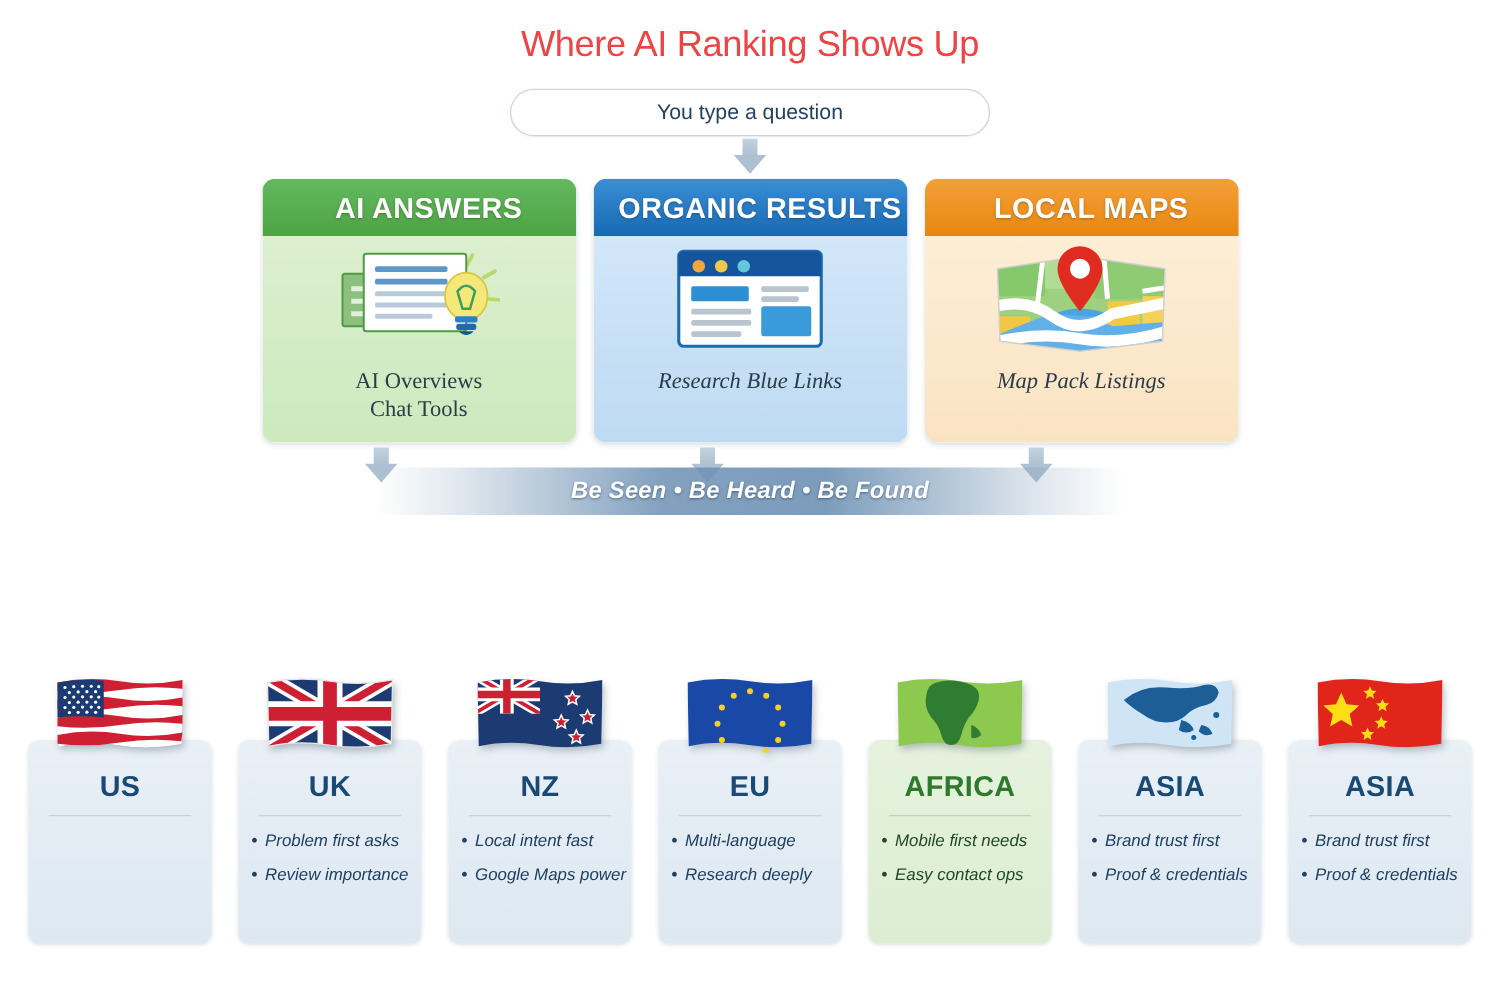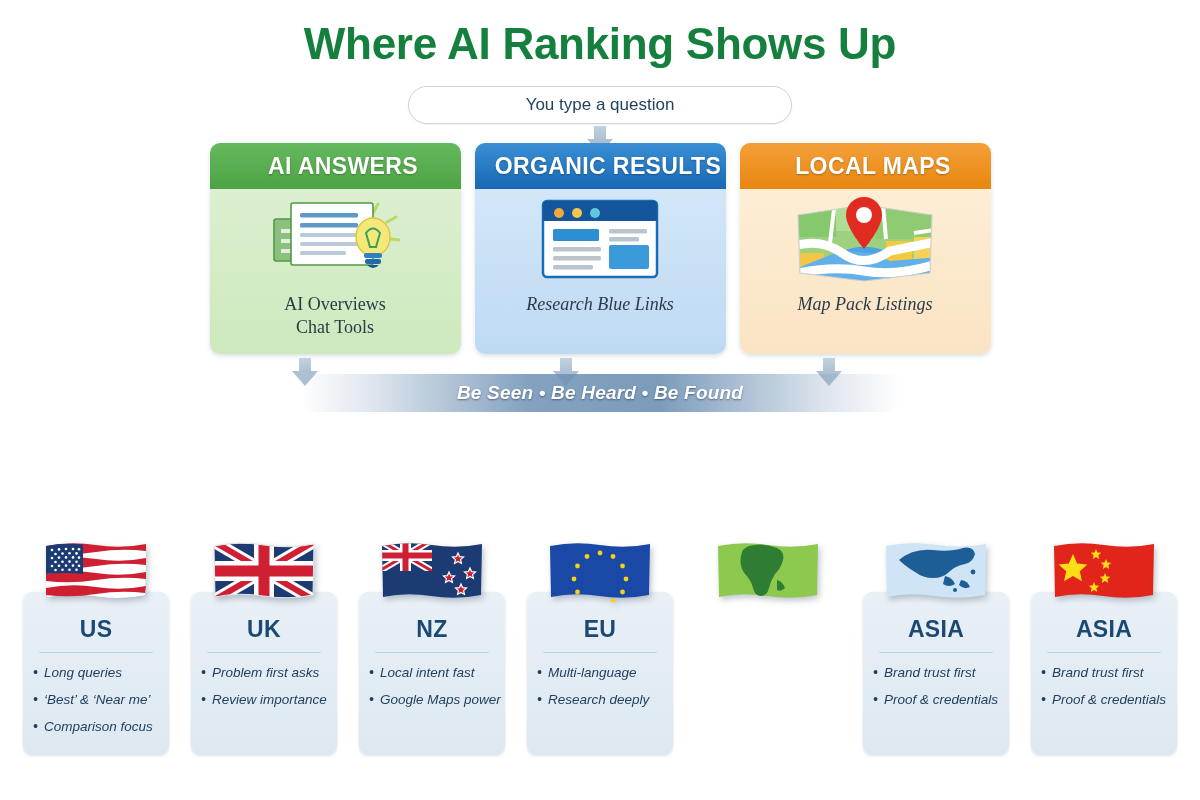--- a/index.html
+++ b/index.html
@@ -7,23 +7,23 @@
     width: 1200px; height: 800px;
     background: #ffffff;
     font-family: "Liberation Sans", sans-serif;
     overflow: hidden;
     position: relative;
   }
 
   
   .page-title {
     text-align: center;
-    font-size: 44px;
-    font-weight: bold;
-    color: #15803d;
+    font-size: 29px;
+    font-weight: normal;
+    color: #ef4444;
     letter-spacing: -0.3px;
     padding-top: 22px;
     line-height: 1;
   }
 
   
   .query-wrap { display: flex; justify-content: center; margin-top: 20px; }
   .query-pill {
     width: 384px; height: 38px;
     border: 1.5px solid #cfd4d9;
@@ -345,25 +345,20 @@
           <circle cx="36" cy="25.8" r="1.3"></circle>
         <circle cx="12.5" cy="30" r="1.3"></circle>
           <circle cx="19.5" cy="29.8" r="1.3"></circle>
           <circle cx="26.5" cy="29.7" r="1.3"></circle>
           <circle cx="33.5" cy="29.8" r="1.3"></circle>
       </g>
     </svg>
     <div class="region-box">
       <div class="region-title">US</div>
       <div class="region-rule"></div>
-      <ul class="region-list">
-        <li>Long queries</li>
-        <li>‘Best’ &amp; ‘Near me’</li>
-        <li>Comparison focus</li>
-      </ul>
     </div>
   </div>
 
   <div class="region">
     <svg class="region-flag" viewBox="0 0 106 62">
       <defs>
           <clipPath id="ukc">
             <path d="M3 6 Q28 1 53 5 T103 4 L102 55 Q77 60 52 56 T4 57 Z"></path>
           </clipPath>
         </defs>
@@ -485,20 +480,28 @@
           <clipPath id="afc">
             <path d="M3 6 Q28 1 53 5 T103 4 L102 55 Q77 60 52 56 T4 57 Z"></path>
           </clipPath>
         </defs>
       <g clip-path="url(#afc)">
           <rect x="0" y="0" width="106" height="62" fill="#8ec94f"></rect>
         </g>
       <path d="M34 6 q14 -4 28 2 q8 4 6 12 q-2 8 -8 14 q-4 6 -6 14 q-2 8 -8 8 q-6 0 -8 -8 q-2 -8 -8 -14 q-6 -8 -4 -18 q1 -8 8 -10 z" fill="#2f7d32"></path>
       <path d="M62 40 q6 2 8 8 q-4 4 -8 2 z" fill="#2f7d32"></path>
     </svg>
+    <div class="region-box">
+      <div class="region-title">AFRICA</div>
+      <div class="region-rule"></div>
+      <ul class="region-list">
+        <li>Mobile first needs</li>
+        <li>Easy contact ops</li>
+      </ul>
+    </div>
   </div>
 
   <div class="region">
     <svg class="region-flag" viewBox="0 0 106 62">
       <defs>
           <clipPath id="asc">
             <path d="M3 6 Q28 1 53 5 T103 4 L102 55 Q77 60 52 56 T4 57 Z"></path>
           </clipPath>
         </defs>
       <g clip-path="url(#asc)">

